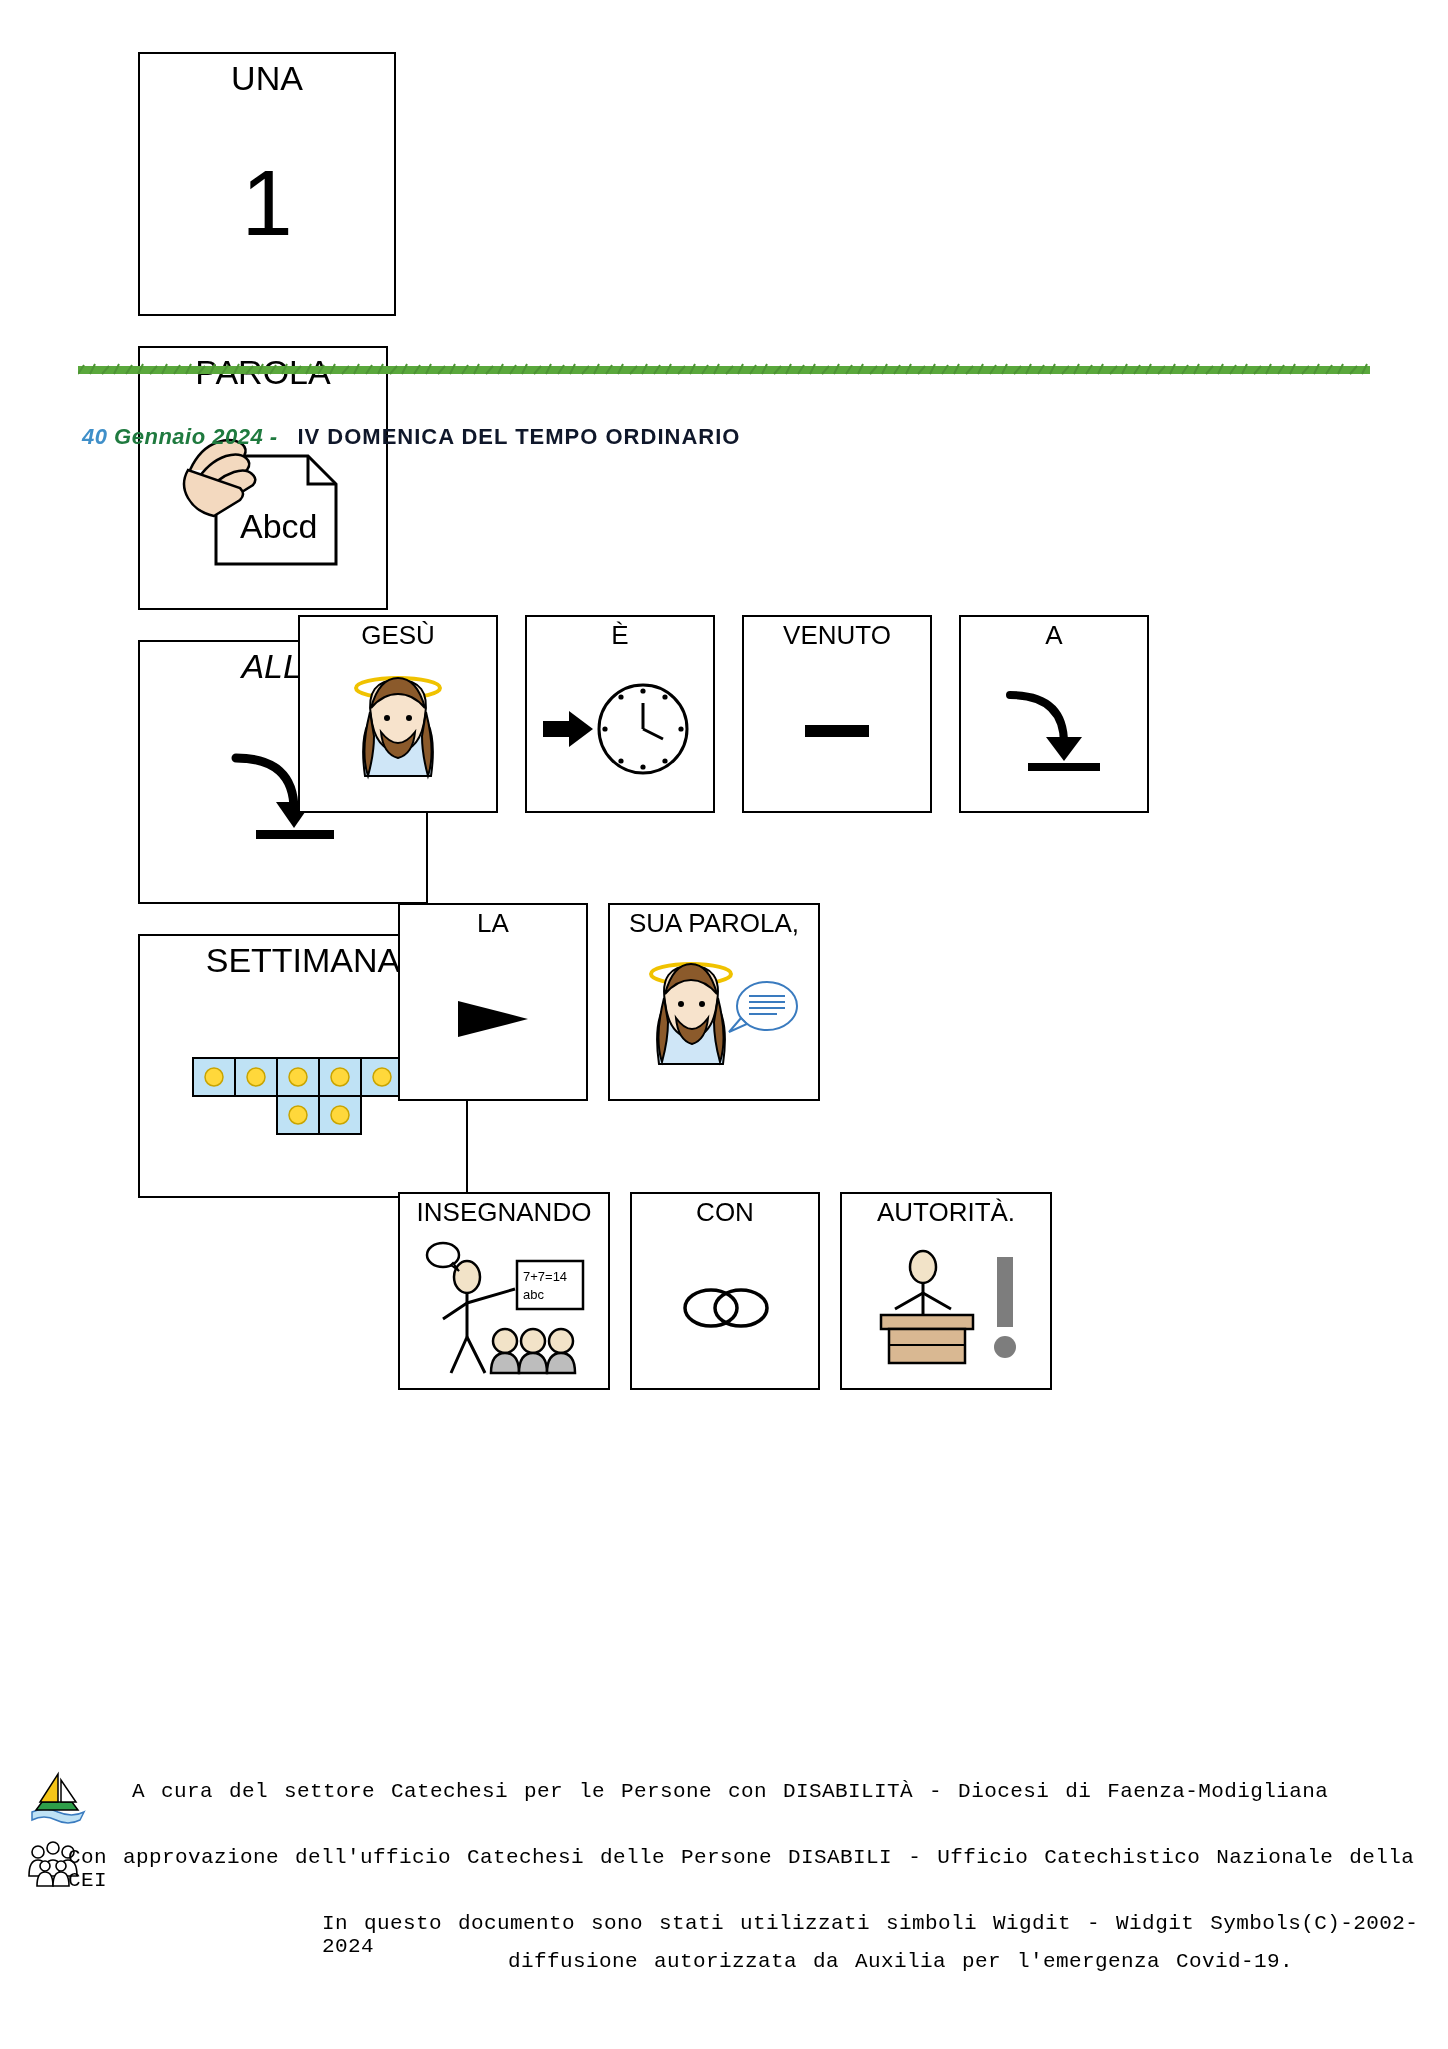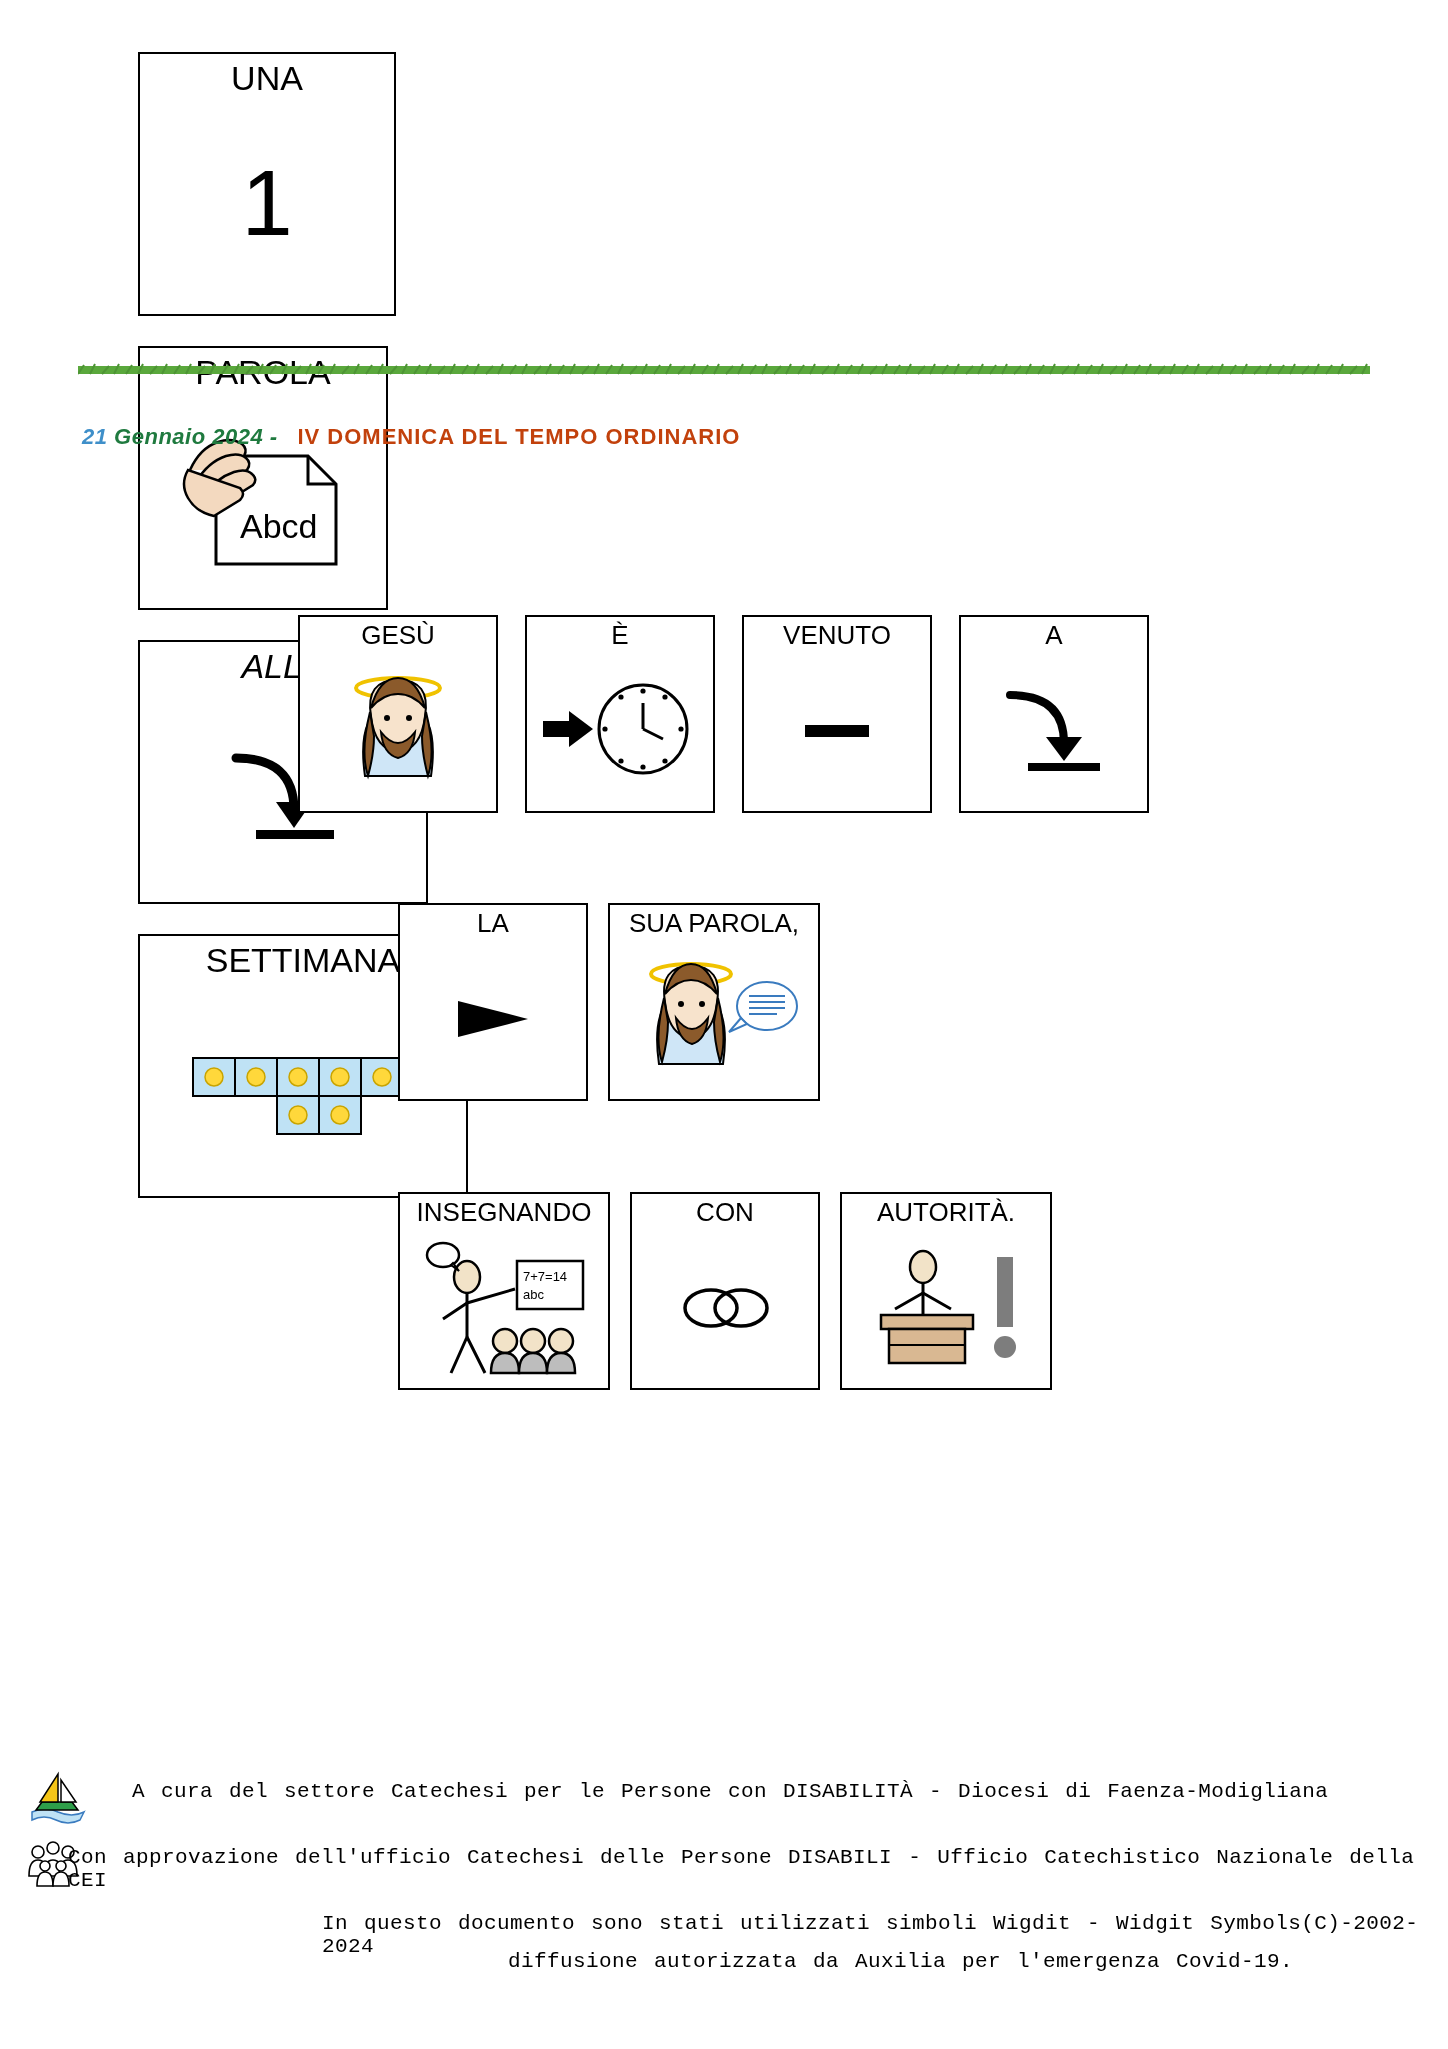--- a/index.html
+++ b/index.html
@@ -79,21 +79,21 @@
     font-size: 22px;
     font-style: italic;
     font-weight: bold;
     letter-spacing: 0.5px;
     color: #1f7a3f;
     white-space: nowrap;
     font-family: "Liberation Sans", sans-serif;
   }
   .date-line .num { color: #3f8fc9; font-weight: bold; }
   .date-line .feast {
-    color: #c2410c;
+    color: #0f172a;
     font-style: normal;
     letter-spacing: 1px;
   }
 
   
   .row {
     position: absolute;
     display: flex;
     align-items: flex-start;
     gap: 27px;
@@ -231,21 +231,21 @@
 <div class="divider">
   <svg width="1292" height="16" viewBox="0 0 1292 16" preserveAspectRatio="none">
     <rect x="0" y="4" width="1292" height="8" fill="#5aa83c"></rect>
     <g stroke="#4d9434" stroke-width="2">
       <path d="M0 12 l6 -9 M12 12 l5 -10 M24 12 l7 -8 M36 12 l5 -10 M48 12 l6 -9 M60 12 l5 -10 M72 12 l7 -8 M84 12 l5 -10 M96 12 l6 -9 M108 12 l5 -10 M120 12 l7 -8 M132 12 l5 -10 M144 12 l6 -9 M156 12 l5 -10 M168 12 l7 -8 M180 12 l5 -10 M192 12 l6 -9 M204 12 l5 -10 M216 12 l7 -8 M228 12 l5 -10 M240 12 l6 -9 M252 12 l5 -10 M264 12 l7 -8 M276 12 l5 -10 M288 12 l6 -9 M300 12 l5 -10 M312 12 l7 -8 M324 12 l5 -10 M336 12 l6 -9 M348 12 l5 -10 M360 12 l7 -8 M372 12 l5 -10 M384 12 l6 -9 M396 12 l5 -10 M408 12 l7 -8 M420 12 l5 -10 M432 12 l6 -9 M444 12 l5 -10 M456 12 l7 -8 M468 12 l5 -10 M480 12 l6 -9 M492 12 l5 -10 M504 12 l7 -8 M516 12 l5 -10 M528 12 l6 -9 M540 12 l5 -10 M552 12 l7 -8 M564 12 l5 -10 M576 12 l6 -9 M588 12 l5 -10 M600 12 l7 -8 M612 12 l5 -10 M624 12 l6 -9 M636 12 l5 -10 M648 12 l7 -8 M660 12 l5 -10 M672 12 l6 -9 M684 12 l5 -10 M696 12 l7 -8 M708 12 l5 -10 M720 12 l6 -9 M732 12 l5 -10 M744 12 l7 -8 M756 12 l5 -10 M768 12 l6 -9 M780 12 l5 -10 M792 12 l7 -8 M804 12 l5 -10 M816 12 l6 -9 M828 12 l5 -10 M840 12 l7 -8 M852 12 l5 -10 M864 12 l6 -9 M876 12 l5 -10 M888 12 l7 -8 M900 12 l5 -10 M912 12 l6 -9 M924 12 l5 -10 M936 12 l7 -8 M948 12 l5 -10 M960 12 l6 -9 M972 12 l5 -10 M984 12 l7 -8 M996 12 l5 -10 M1008 12 l6 -9 M1020 12 l5 -10 M1032 12 l7 -8 M1044 12 l5 -10 M1056 12 l6 -9 M1068 12 l5 -10 M1080 12 l7 -8 M1092 12 l5 -10 M1104 12 l6 -9 M1116 12 l5 -10 M1128 12 l7 -8 M1140 12 l5 -10 M1152 12 l6 -9 M1164 12 l5 -10 M1176 12 l7 -8 M1188 12 l5 -10 M1200 12 l6 -9 M1212 12 l5 -10 M1224 12 l7 -8 M1236 12 l5 -10 M1248 12 l6 -9 M1260 12 l5 -10 M1272 12 l7 -8 M1284 12 l5 -10"></path>
     </g>
   </svg>
 </div>
 
 <div class="date-line">
-  <span class="num">21</span>
+  <span class="num">40</span>
   <span>Gennaio 2024 -</span>
   &nbsp;
   <span class="feast">IV DOMENICA DEL TEMPO ORDINARIO</span>
 </div>
 
 <div class="row row-1">
 
   <div class="scard w-200">
     <div class="cap">GESÙ</div>
     <div class="art">

